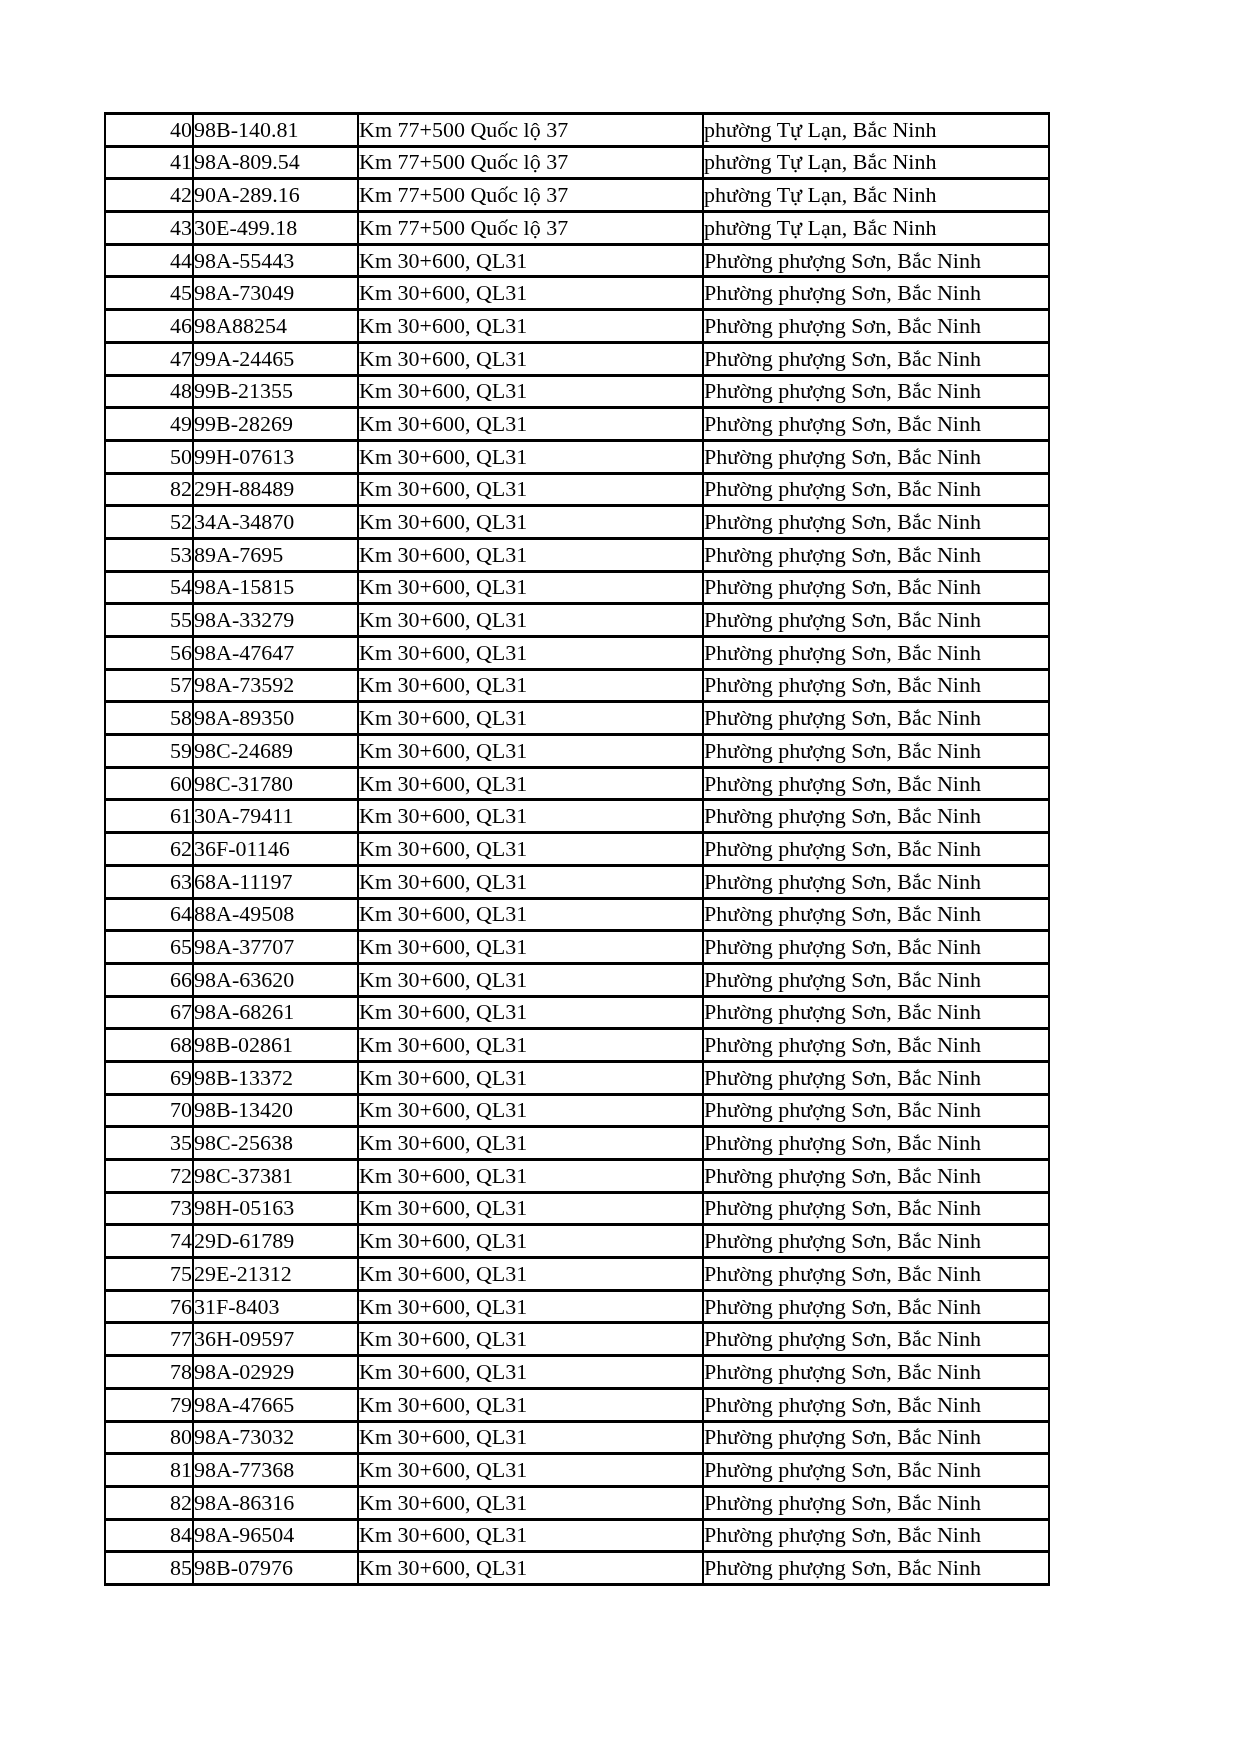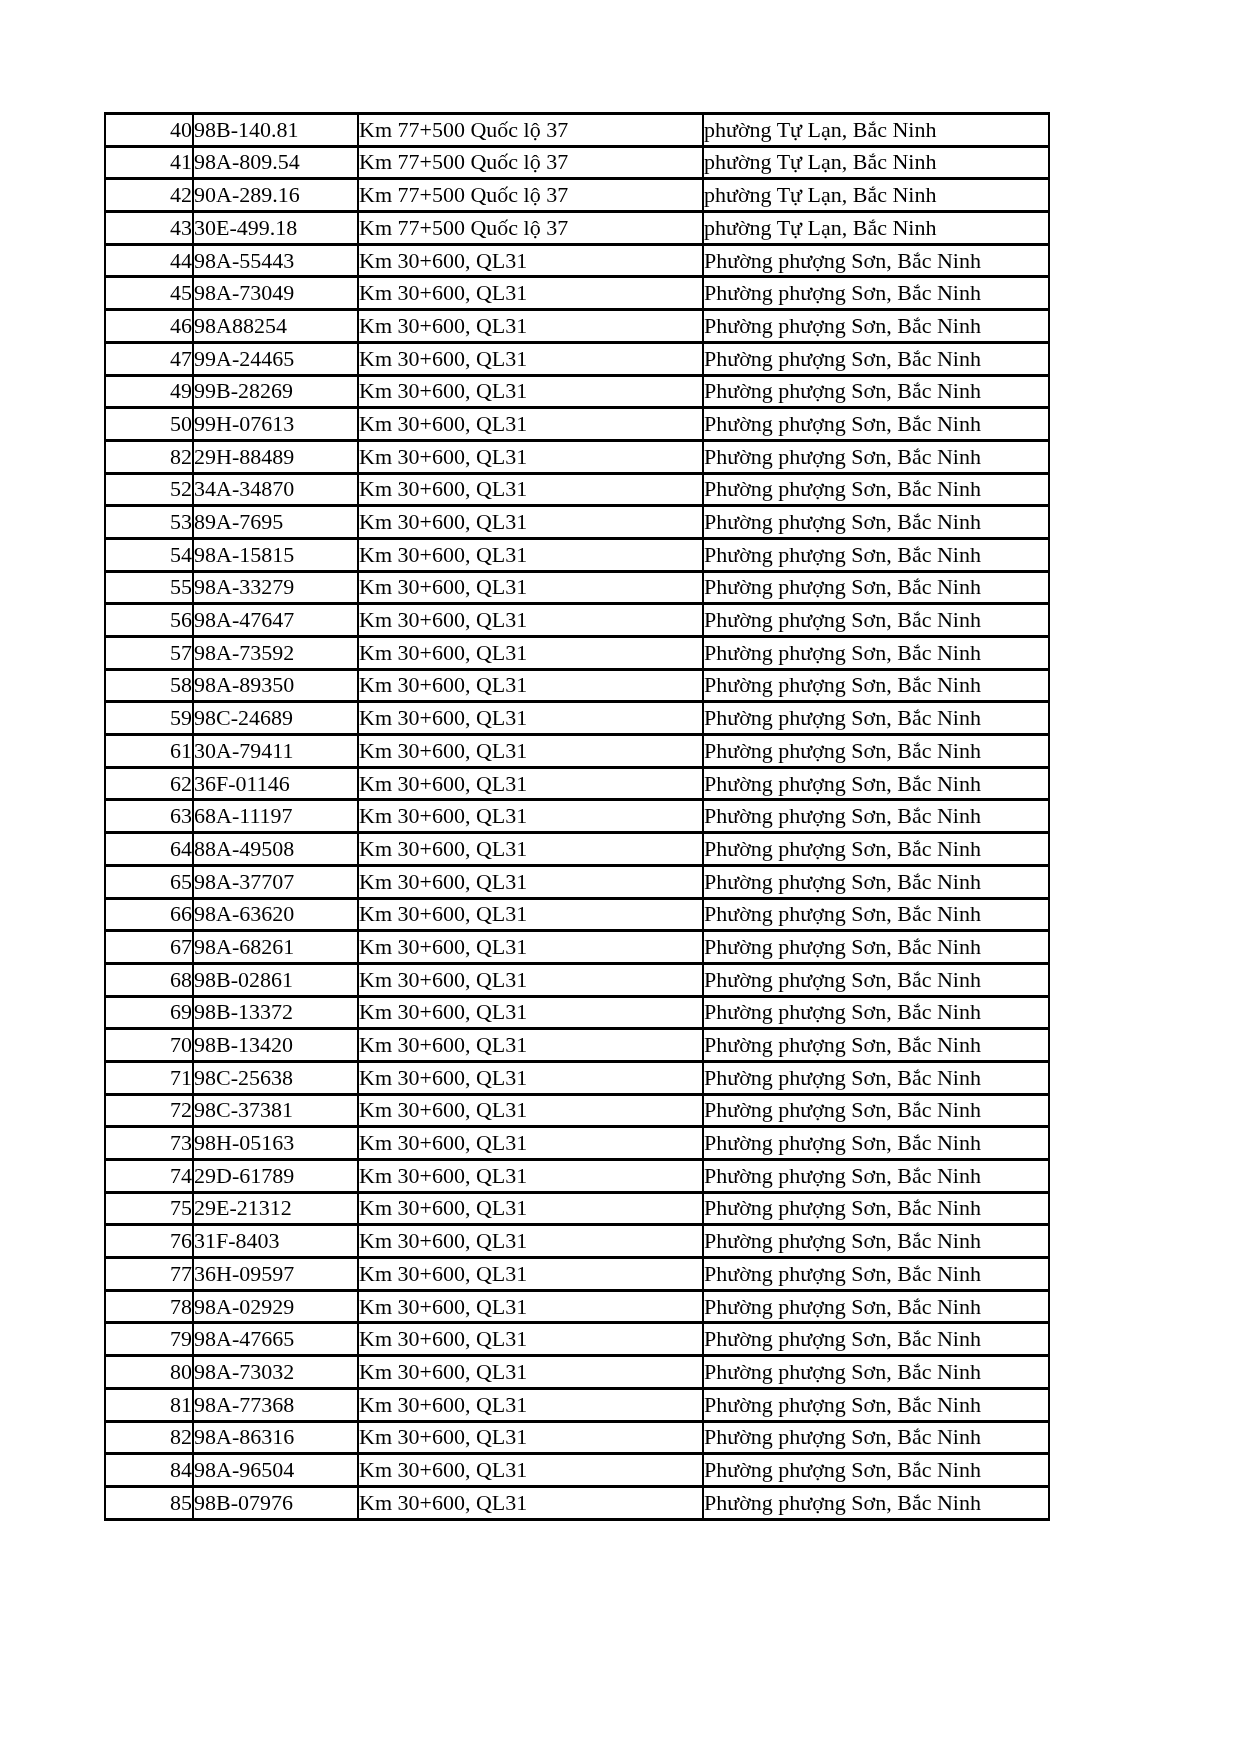--- a/index.html
+++ b/index.html
@@ -106,20 +106,26 @@
     <td class="c-ward">Phường phượng Sơn, Bắc Ninh</td>
   </tr>
 
   <tr>
     <td class="c-no">47</td>
     <td class="c-plate">99A-24465</td>
     <td class="c-loc">Km 30+600, QL31</td>
     <td class="c-ward">Phường phượng Sơn, Bắc Ninh</td>
   </tr>
 
+  <tr>
+    <td class="c-no">48</td>
+    <td class="c-plate">99B-21355</td>
+    <td class="c-loc">Km 30+600, QL31</td>
+    <td class="c-ward">Phường phượng Sơn, Bắc Ninh</td>
+  </tr>
 
   <tr>
     <td class="c-no">49</td>
     <td class="c-plate">99B-28269</td>
     <td class="c-loc">Km 30+600, QL31</td>
     <td class="c-ward">Phường phượng Sơn, Bắc Ninh</td>
   </tr>
 
   <tr>
     <td class="c-no">50</td>
@@ -184,20 +190,26 @@
     <td class="c-ward">Phường phượng Sơn, Bắc Ninh</td>
   </tr>
 
   <tr>
     <td class="c-no">59</td>
     <td class="c-plate">98C-24689</td>
     <td class="c-loc">Km 30+600, QL31</td>
     <td class="c-ward">Phường phượng Sơn, Bắc Ninh</td>
   </tr>
 
+  <tr>
+    <td class="c-no">60</td>
+    <td class="c-plate">98C-31780</td>
+    <td class="c-loc">Km 30+600, QL31</td>
+    <td class="c-ward">Phường phượng Sơn, Bắc Ninh</td>
+  </tr>
 
   <tr>
     <td class="c-no">61</td>
     <td class="c-plate">30A-79411</td>
     <td class="c-loc">Km 30+600, QL31</td>
     <td class="c-ward">Phường phượng Sơn, Bắc Ninh</td>
   </tr>
 
   <tr>
     <td class="c-no">62</td>
@@ -256,21 +268,21 @@
   </tr>
 
   <tr>
     <td class="c-no">70</td>
     <td class="c-plate">98B-13420</td>
     <td class="c-loc">Km 30+600, QL31</td>
     <td class="c-ward">Phường phượng Sơn, Bắc Ninh</td>
   </tr>
 
   <tr>
-    <td class="c-no">71</td>
+    <td class="c-no">35</td>
     <td class="c-plate">98C-25638</td>
     <td class="c-loc">Km 30+600, QL31</td>
     <td class="c-ward">Phường phượng Sơn, Bắc Ninh</td>
   </tr>
 
   <tr>
     <td class="c-no">72</td>
     <td class="c-plate">98C-37381</td>
     <td class="c-loc">Km 30+600, QL31</td>
     <td class="c-ward">Phường phượng Sơn, Bắc Ninh</td>

